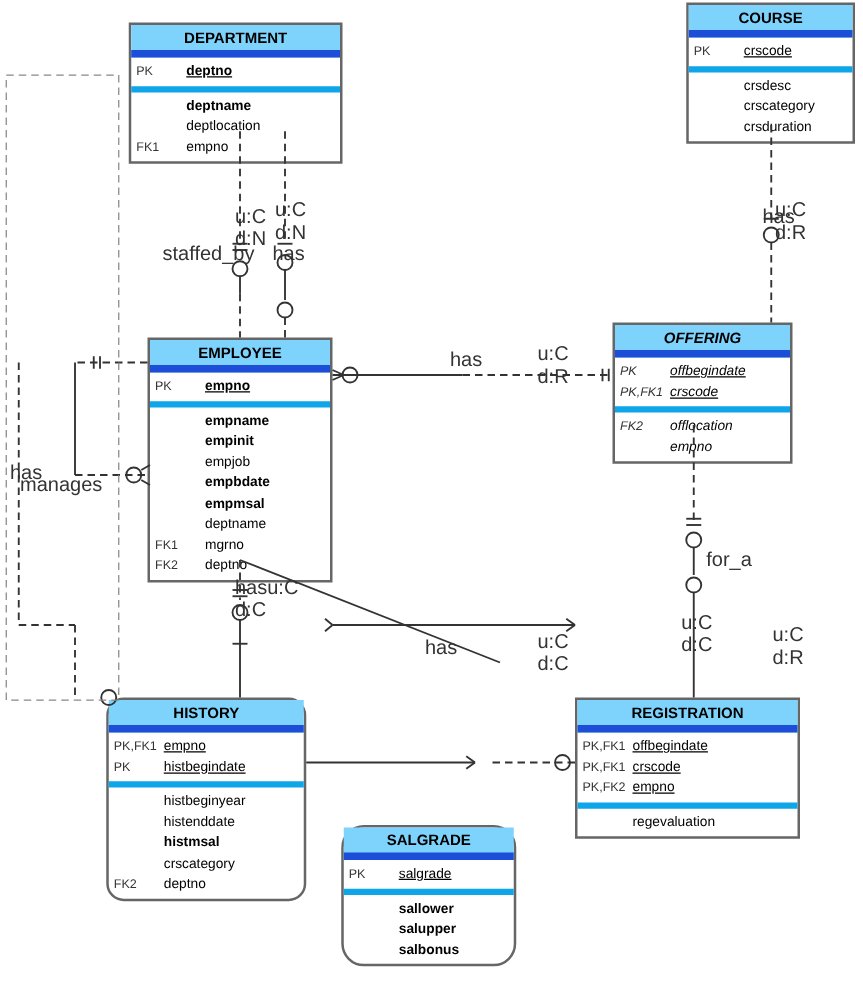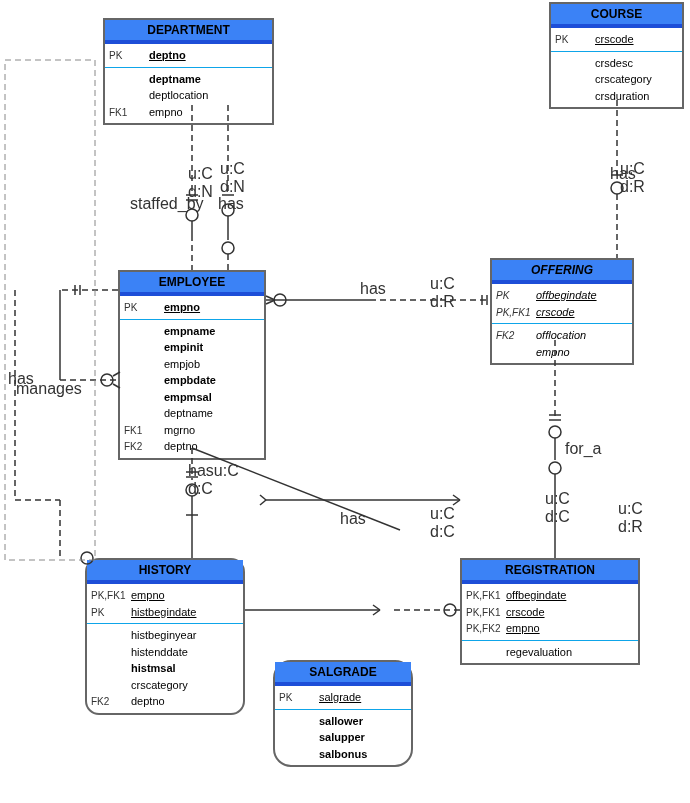--- a/index.html
+++ b/index.html
@@ -18,29 +18,29 @@
       height: 803px;
     }
     
     .entity {
       position: absolute;
       border: 2px solid #666;
       background: #fff;
       min-width: 120px;
     }
     .entity-header {
-      background: #3b82f6;
+      background: #7dd3fc;
       text-align: center;
       font-weight: bold;
       padding: 3px 4px;
-      border-bottom: 4px solid #1d4ed8;
+      border-bottom: 6px solid #1d4ed8;
       font-size: 12px;
     }
     .entity-section {
-      border-bottom: 1px solid #0ea5e9;
+      border-bottom: 5px solid #0ea5e9;
       padding: 3px 4px;
     }
     .entity-section:last-child {
       border-bottom: none;
     }
     .entity-row {
       display: flex;
       align-items: baseline;
       line-height: 1.5;
     }

